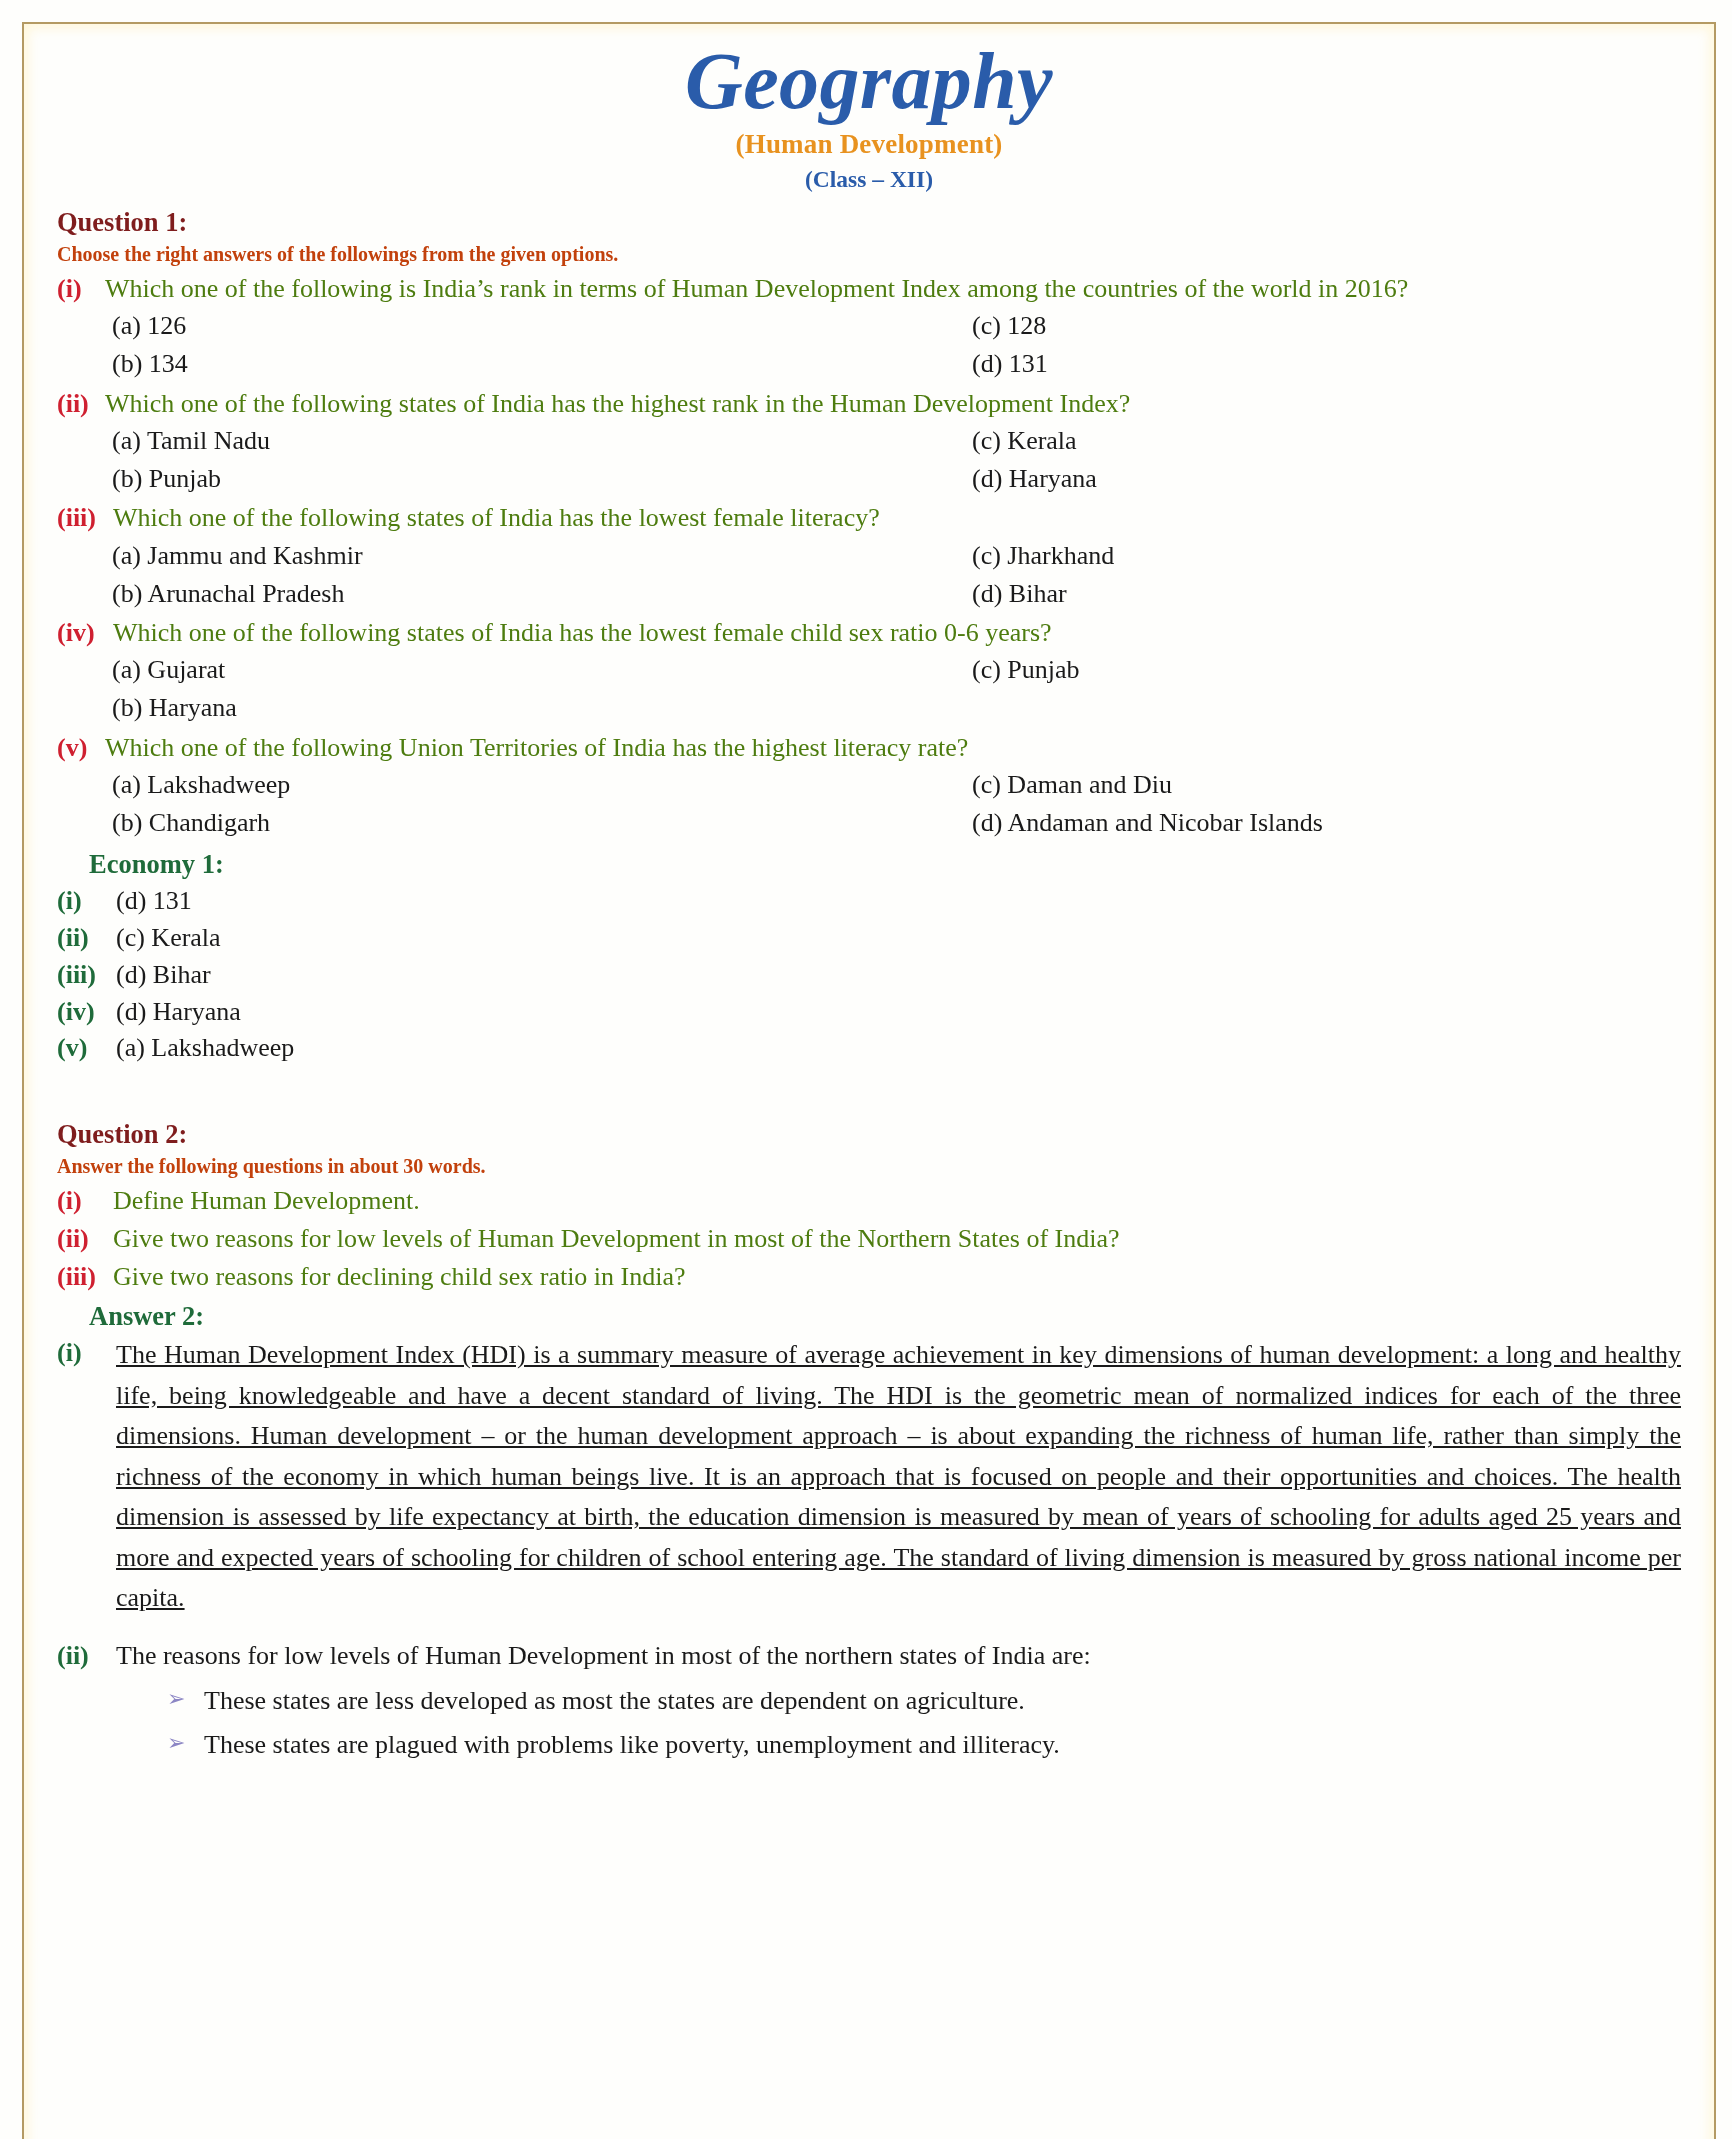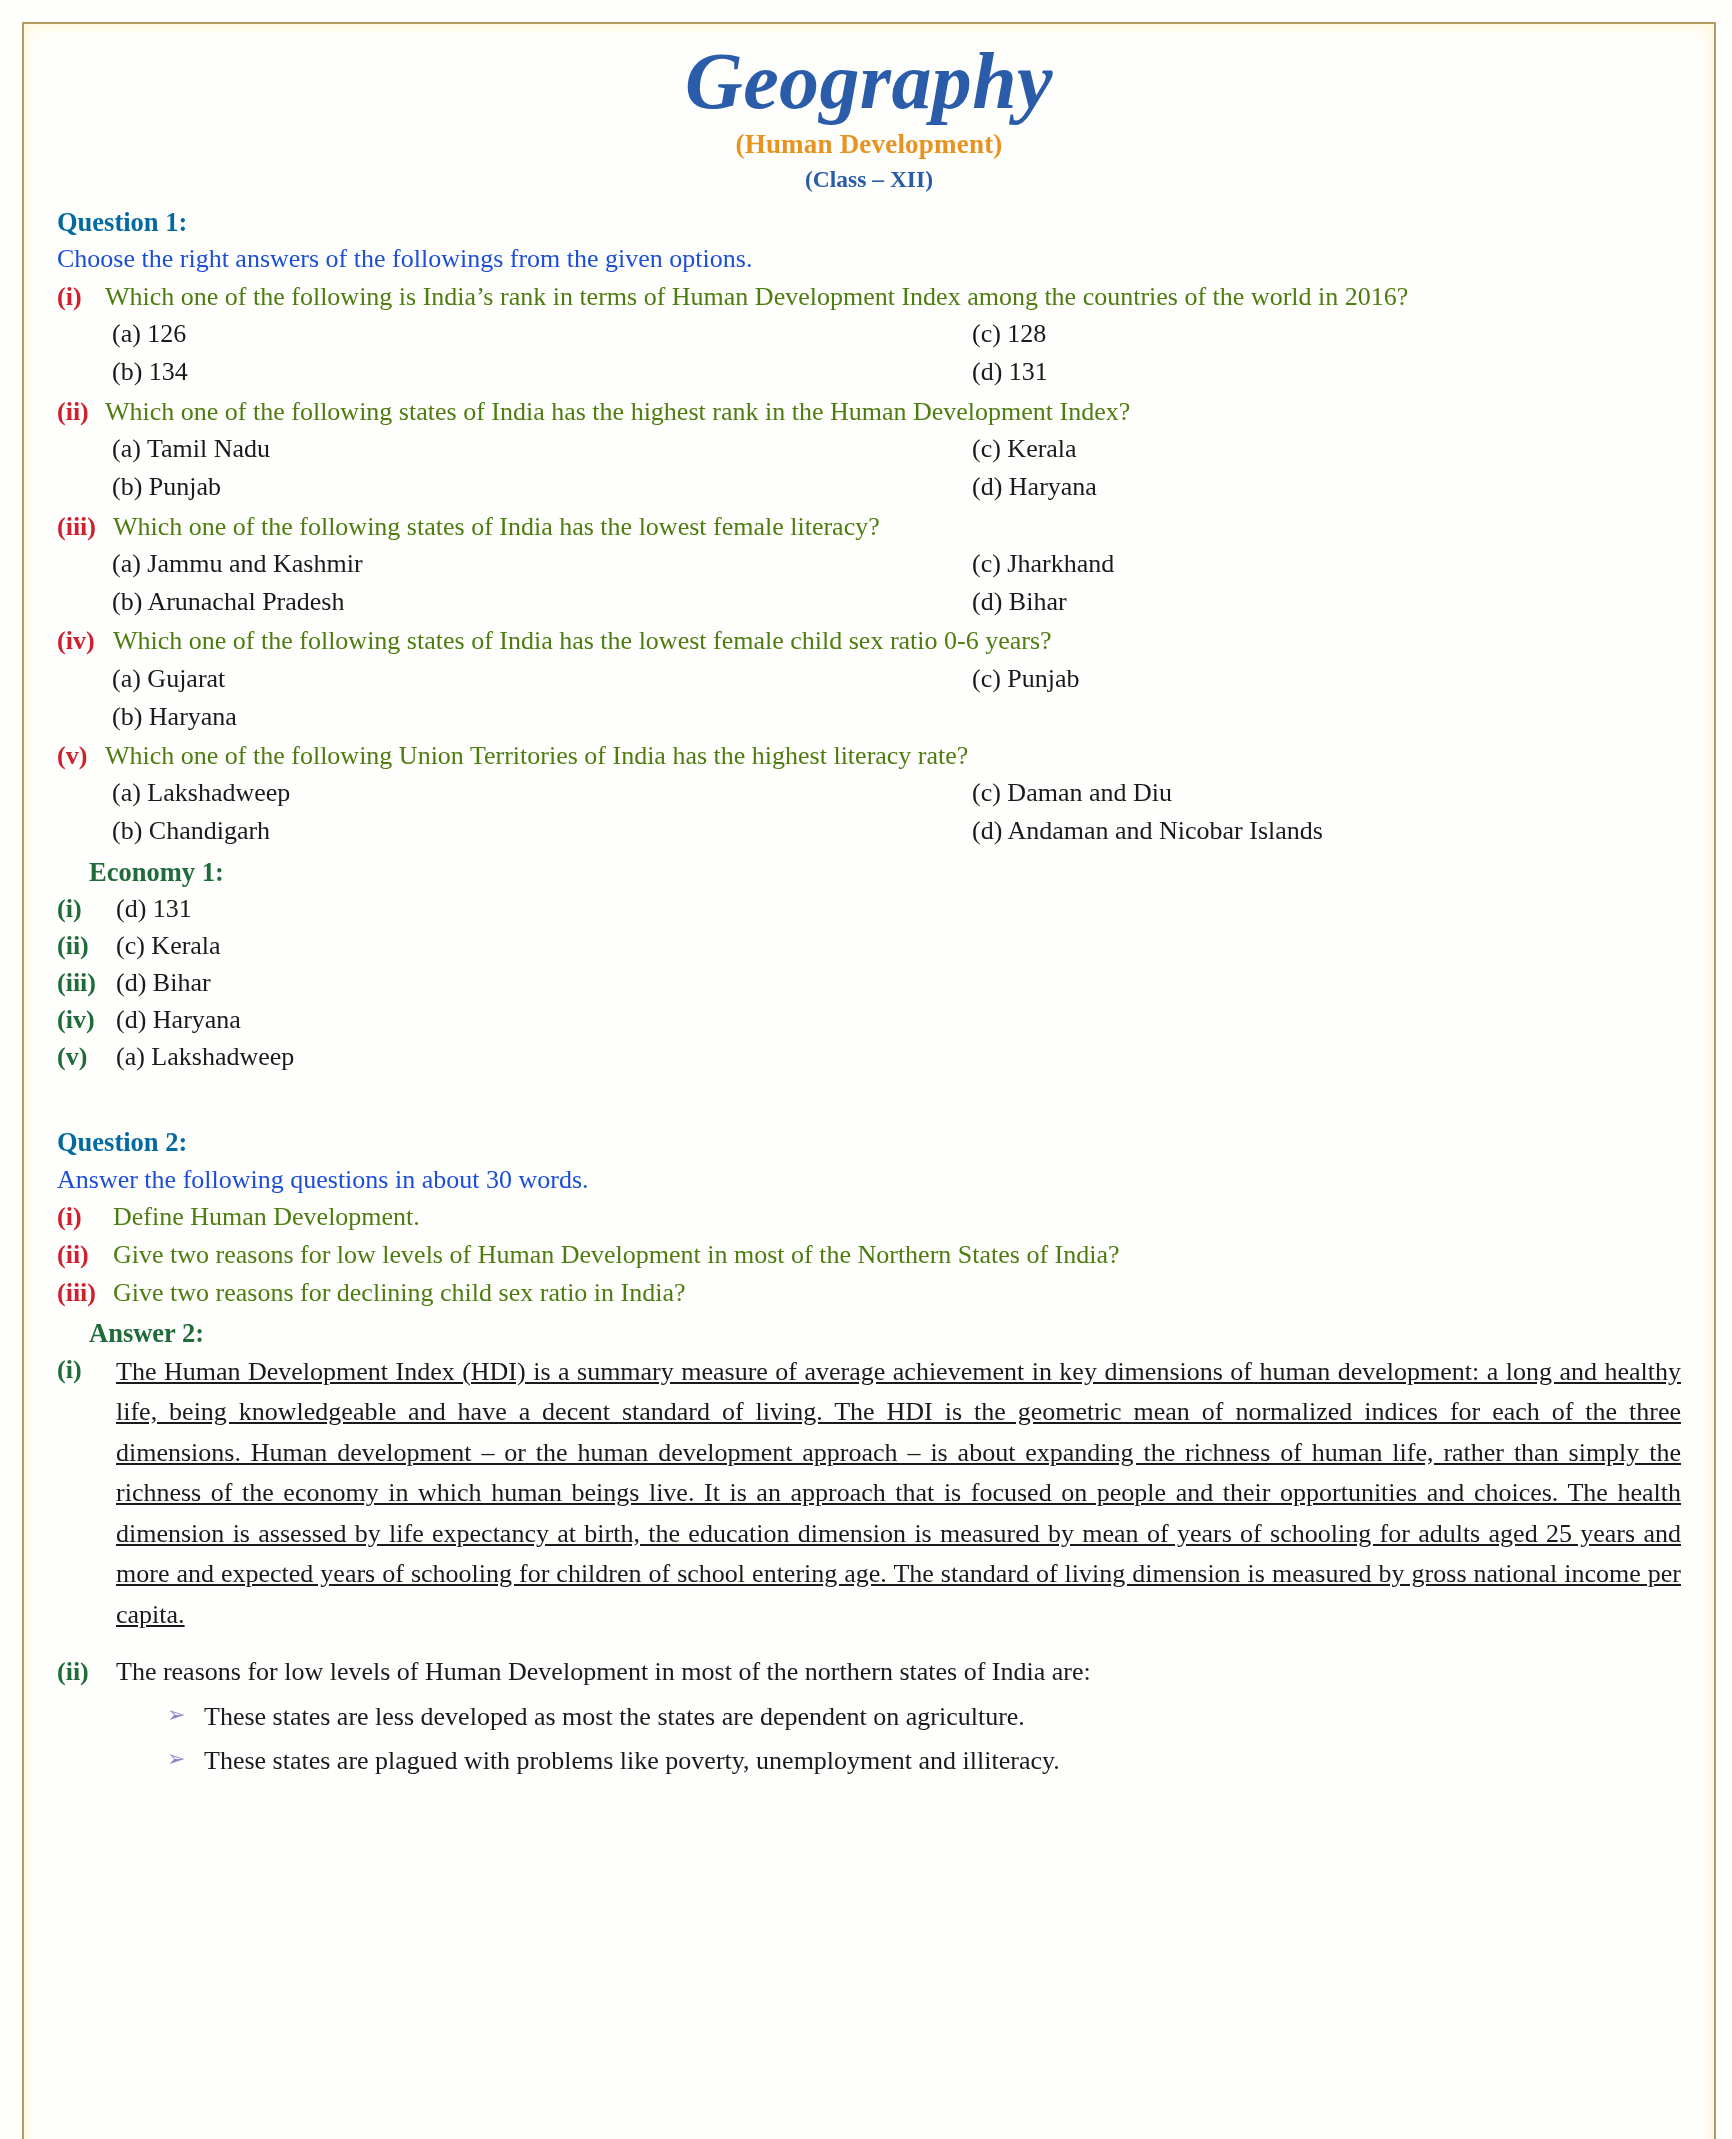--- a/index.html
+++ b/index.html
@@ -66,39 +66,40 @@
   }
   .subtitle-3 {
     font-weight: bold;
     font-size: 23.5px;
     line-height: 1.45;
     color: #2a5caa;
   }
 
   
   .q-heading {
-    color: #0369a1;
+    color: #7f1d1d;
     font-weight: bold;
     font-size: 26.5px;
     line-height: 1.28;
     margin: 9.4px 0 0 0;
   }
   .a-heading {
     color: #1f6b3a;
     font-weight: bold;
     font-size: 26.5px;
     line-height: 1.28;
     margin: 6px 0 0.9px 0;
     padding-left: 32px;
   }
   .plain-line {
-    font-size: 26px;
+    font-size: 20px;
     line-height: 1.36;
     margin: 1.7px 0 0 0;
-    color: #1d4ed8;
+    color: #c2410c;
+    font-weight: bold;
   }
 
   
   .qrow {
     display: flex;
     align-items: flex-start;
     margin-top: 2.6px;
   }
   .qmark {
     color: #cf2030;

